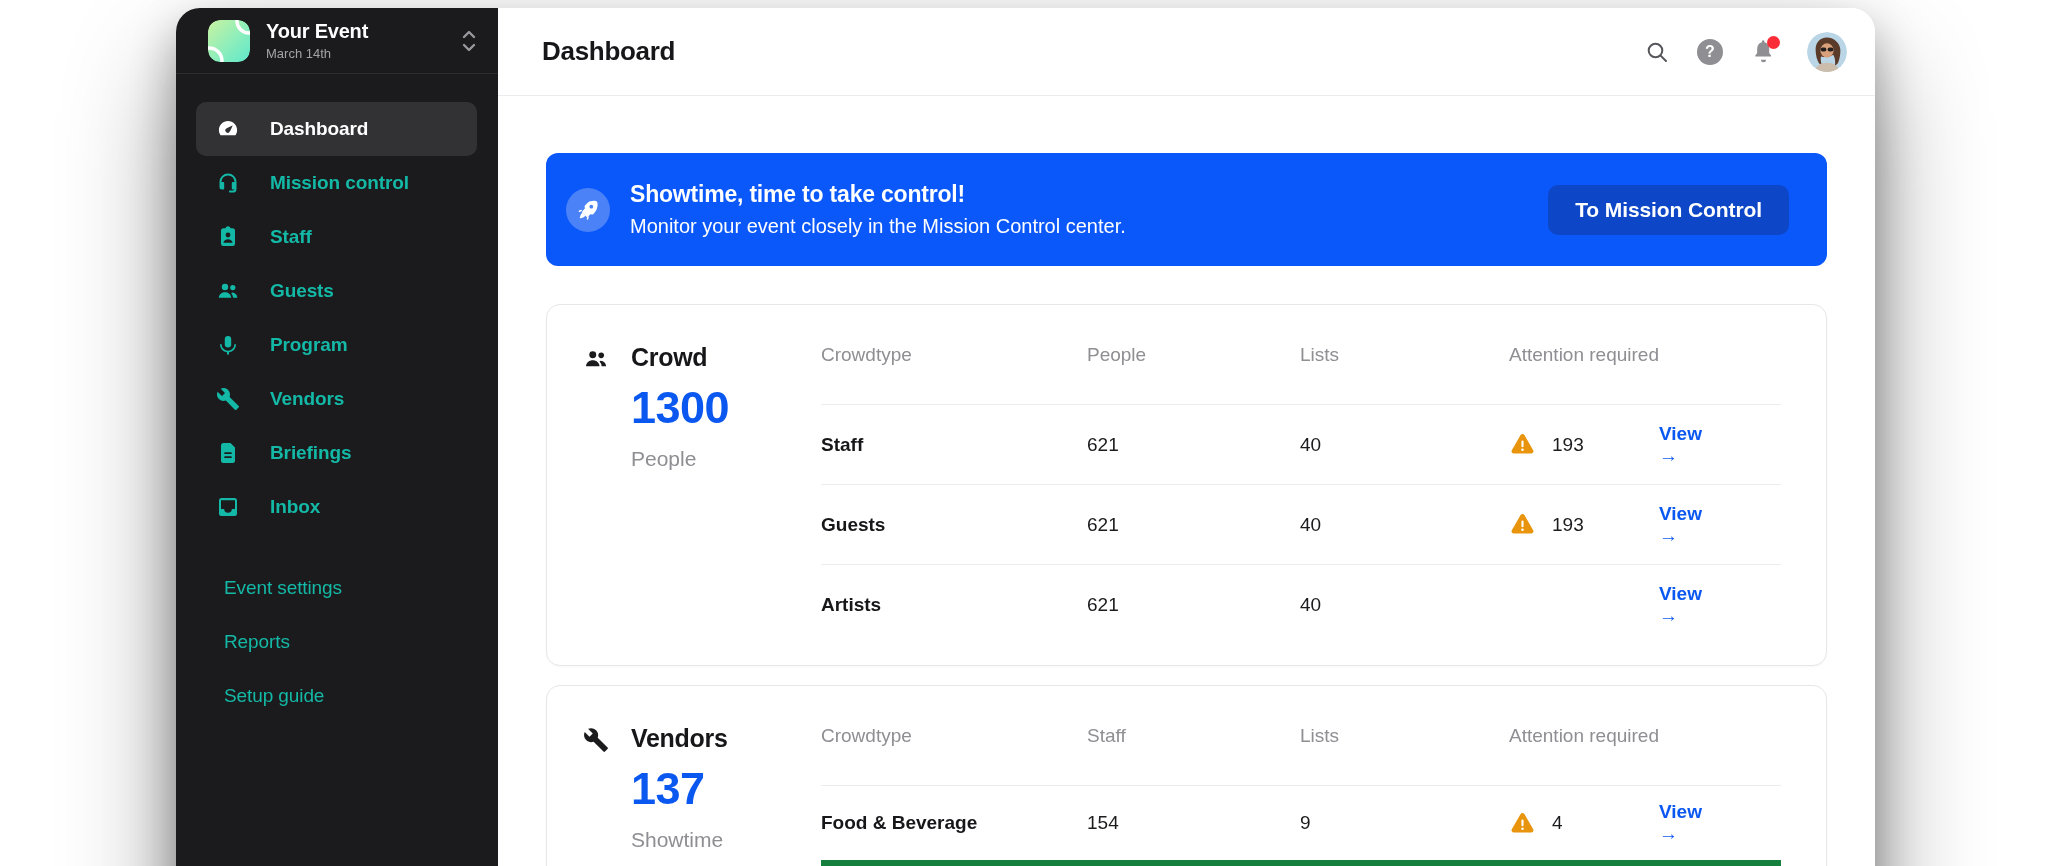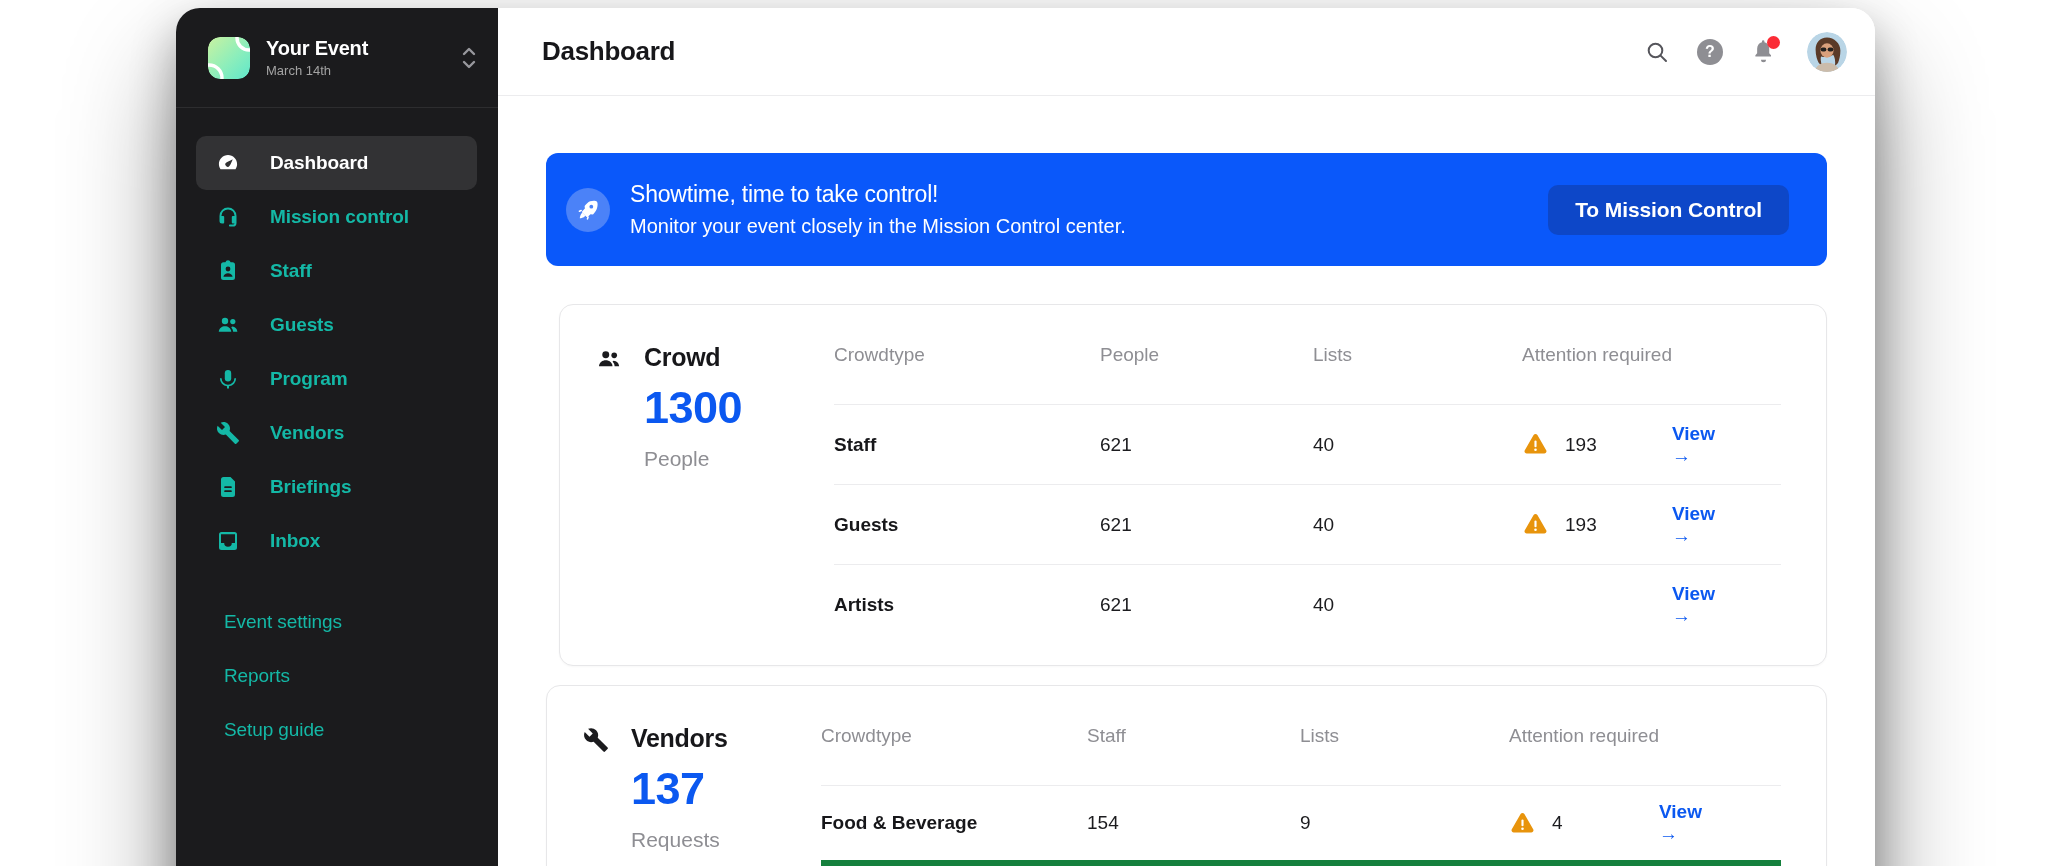--- a/index.html
+++ b/index.html
@@ -13,21 +13,21 @@
   .app {
     position:absolute; left:176px; top:8px; width:1699px; height:1020px;
     border-radius:24px 24px 0 0;
     background:#ffffff;
     box-shadow:0 20px 45px rgba(0,0,0,.30), 0 60px 110px rgba(0,0,0,.42);
     display:flex; overflow:hidden;
   }
   
   .sidebar { width:322px; flex-shrink:0; background:#1b1b1d; display:flex; flex-direction:column; }
   .side-header {
-    height:100px; display:flex; align-items:center; gap:16px;
+    height:66px; display:flex; align-items:center; gap:16px;
     padding:0 18px 0 32px; border-bottom:1px solid #2d2d2f;
   }
   .logo { width:42px; height:42px; border-radius:12px; flex-shrink:0; }
   .side-title-block { flex:1; min-width:0; }
   .event-name { color:#ffffff; font-size:20px; font-weight:700; letter-spacing:-.2px; }
   .event-date { color:#a3a3a3; font-size:13px; margin-top:3px; }
   .side-chevron { width:22px; height:26px; color:#98989d; }
   .nav { padding:28px 21px 0 20px; }
   .nav-item {
     height:54px; border-radius:10px; display:flex; align-items:center;
@@ -60,32 +60,32 @@
   .content { padding:57px 48px 0 48px; }
   .banner {
     height:113px; border-radius:12px; display:flex; align-items:center;
     padding:0 38px 0 20px; color:#ffffff;
   }
   .banner-icon {
     width:44px; height:44px; border-radius:50%;
     display:flex; align-items:center; justify-content:center; flex-shrink:0;
   }
   .banner-text { margin-left:20px; flex:1; min-width:0; }
-  .banner-title { font-size:23px; font-weight:400; letter-spacing:-.2px; }
+  .banner-title { font-size:23px; font-weight:700; letter-spacing:-.2px; }
   .banner-sub { font-size:20px; margin-top:7px; font-weight:400; }
   .banner-btn {
     height:50px; border-radius:10px; border:none; padding:0 27px;
     color:#fff; font-size:21px; font-weight:700; cursor:pointer;
     font-family:inherit; letter-spacing:-.1px;
   }
   .card {
     border:1px solid #e7e7e9; border-radius:14px; background:#fff;
     display:flex; padding:0 45px 20px 36px; box-shadow:0 1px 2px rgba(17,17,26,.03);
   }
-  .card-crowd { margin-top:38px;margin-left:13px; }
+  .card-crowd { margin-top:38px; }
   .card-vendors { margin-top:19px; }
   .card-summary { width:238px; flex-shrink:0; padding-top:38px; display:flex; gap:22px; }
   .card-icon { width:26px; height:26px; margin-top:3px; color:#1b1b1e; flex-shrink:0; }
   .metric-title { font-size:25px; font-weight:700; color:#17171a; letter-spacing:-.3px; }
   .metric-value { font-size:45px; font-weight:700; margin-top:10px; letter-spacing:-.5px; }
   .metric-label { font-size:21px; color:#8e8e93; margin-top:13px; }
   .card-table { flex:1; min-width:0; }
   .t-head {
     display:grid; grid-template-columns:266px 213px 209px 1fr;
     height:100px; align-items:center;
@@ -329,21 +329,21 @@
       </section>
 
       <section class="card card-vendors">
         <div class="card-summary">
           <svg class="card-icon" viewBox="0 0 24 24" fill="currentColor">
             <path d="M22.7 19l-9.1-9.1c.9-2.3.4-5-1.5-6.9-2-2-5-2.4-7.4-1.3L9 6 6 9 1.6 4.7C.4 7.1.9 10.1 2.9 12.1c1.9 1.9 4.6 2.4 6.9 1.5l9.1 9.1c.4.4 1 .4 1.4 0l2.3-2.3c.5-.4.5-1 .1-1.4z"></path>
           </svg>
           <div>
             <div class="metric-title">Vendors</div>
             <div class="metric-value" style="color:#0b58f0;">137</div>
-            <div class="metric-label">Requests</div>
+            <div class="metric-label">Showtime</div>
           </div>
         </div>
         <div class="card-table">
           <div class="t-head">
             <span>Crowdtype</span>
             <span>Staff</span>
             <span>Lists</span>
             <span>Attention required</span>
           </div>
           <div class="t-row">

